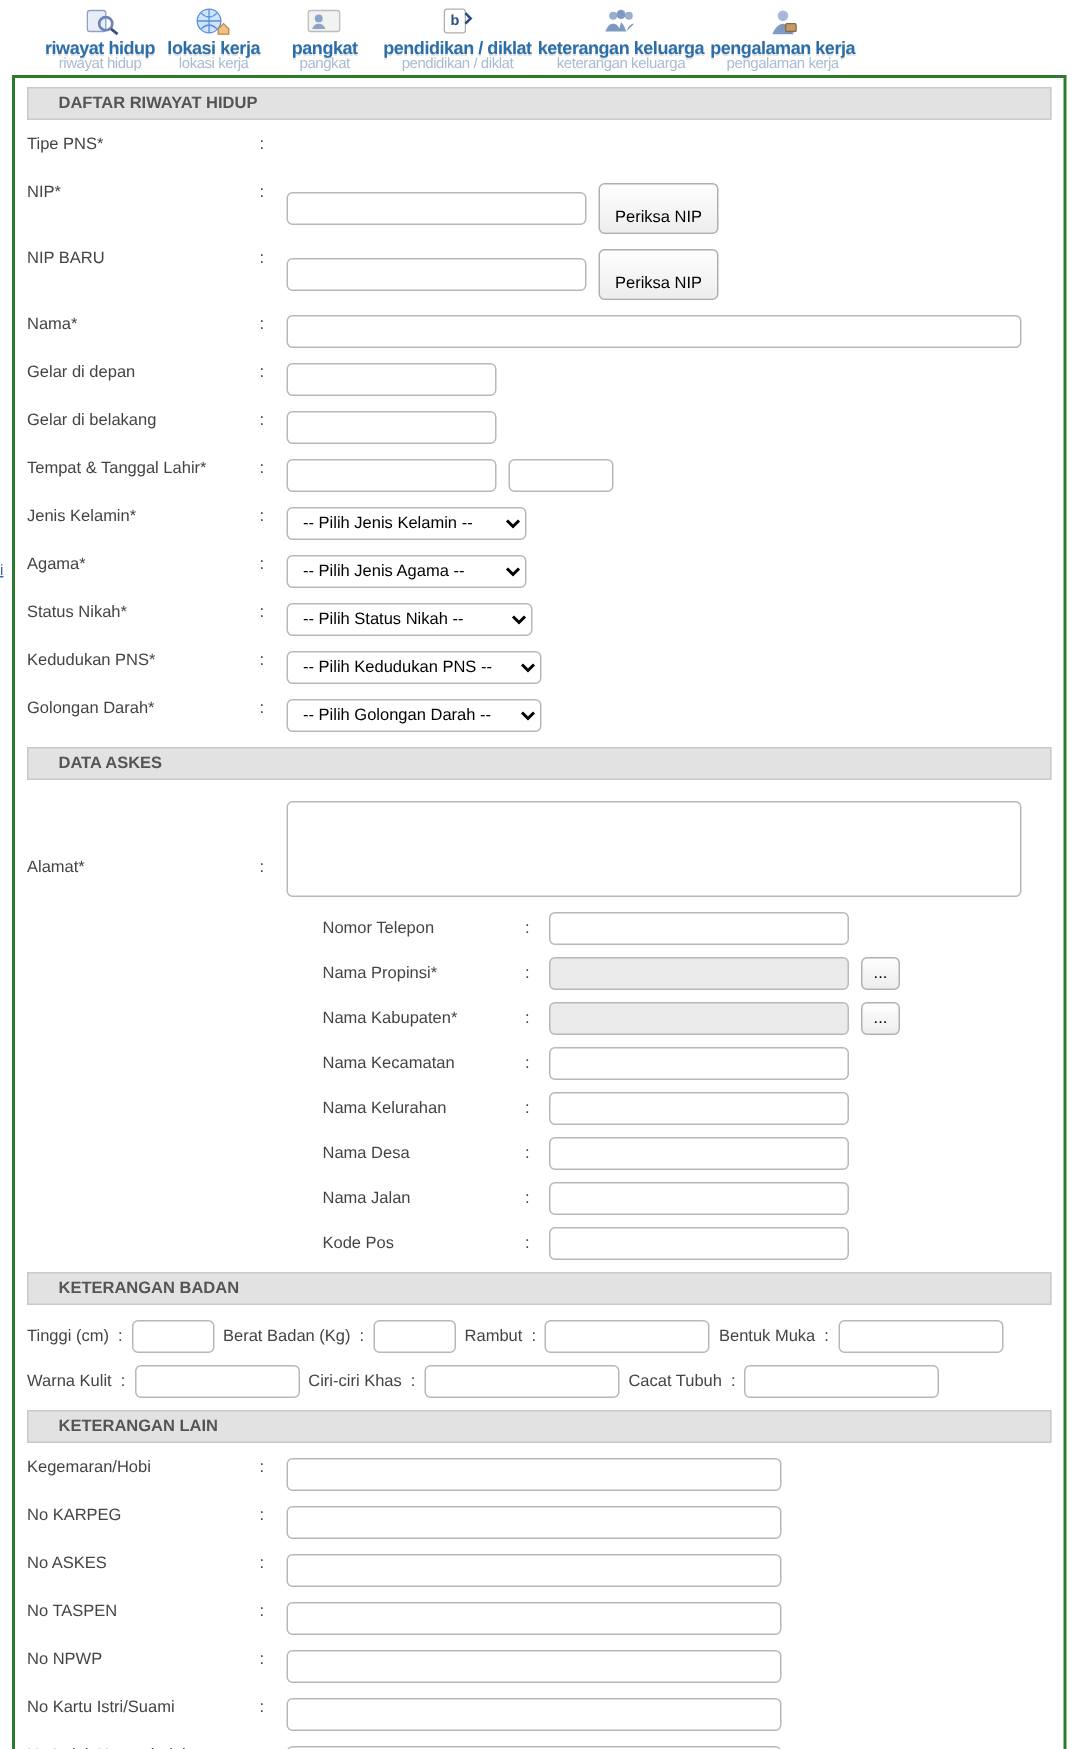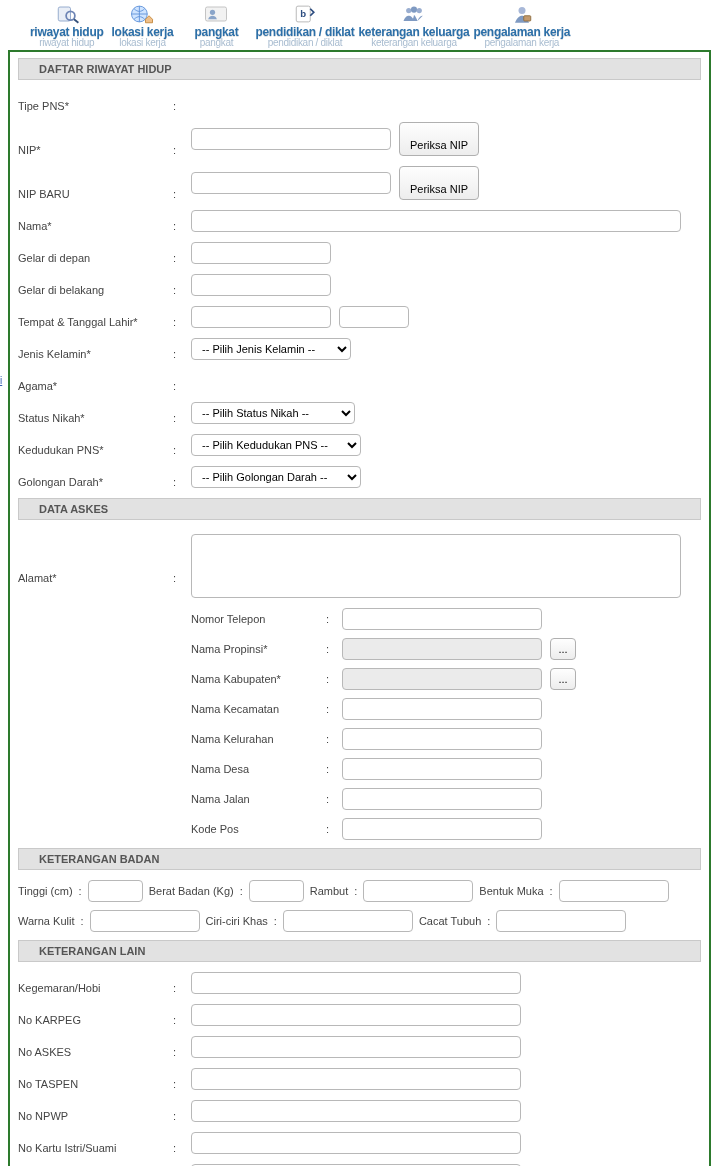--- a/index.html
+++ b/index.html
@@ -58,21 +58,21 @@
     border: 1px solid #c9c9c9;
     padding: 4px 20px;
     font-weight: bold;
     color: #555;
     font-size: 11px;
     margin-bottom: 10px;
   }
 
   .row {
     display: flex;
-    align-items: flex-end;
+    align-items: flex-start;
     margin-bottom: 10px;
     min-height: 22px;
   }
   .label-col {
     width: 155px;
     color: #444;
   }
   .colon-col {
     width: 18px;
     text-align: left;
@@ -111,21 +111,21 @@
     min-width: 26px;
   }
 
   
   .sub-block { margin-left: 173px; }
   .sub-row {
     display: flex;
     align-items: center;
     margin-bottom: 8px;
   }
-  .sub-label { width: 135px; color: #444; }
+  .sub-label { width: 135px; color: #444; margin-left: 24px; }
   .sub-colon { width: 16px; color: #444; }
   .sub-field { display: flex; align-items: center; gap: 8px; }
 
   .inline-row {
     display: flex;
     align-items: center;
     flex-wrap: wrap;
     gap: 6px;
     margin-bottom: 8px;
   }
@@ -282,20 +282,23 @@
     <div class="label-col">Jenis Kelamin*</div>
     <div class="colon-col">:</div>
     <div class="field-col">
       <select style="width:160px"><option>-- Pilih Jenis Kelamin --</option></select>
     </div>
   </div>
 
   <div class="row">
     <div class="label-col">Agama*</div>
     <div class="colon-col">:</div>
+    <div class="field-col">
+      <select style="width:160px"><option>-- Pilih Jenis Agama --</option></select>
+    </div>
   </div>
 
   <div class="row">
     <div class="label-col">Status Nikah*</div>
     <div class="colon-col">:</div>
     <div class="field-col">
       <select style="width:164px"><option>-- Pilih Status Nikah --</option></select>
     </div>
   </div>
 

